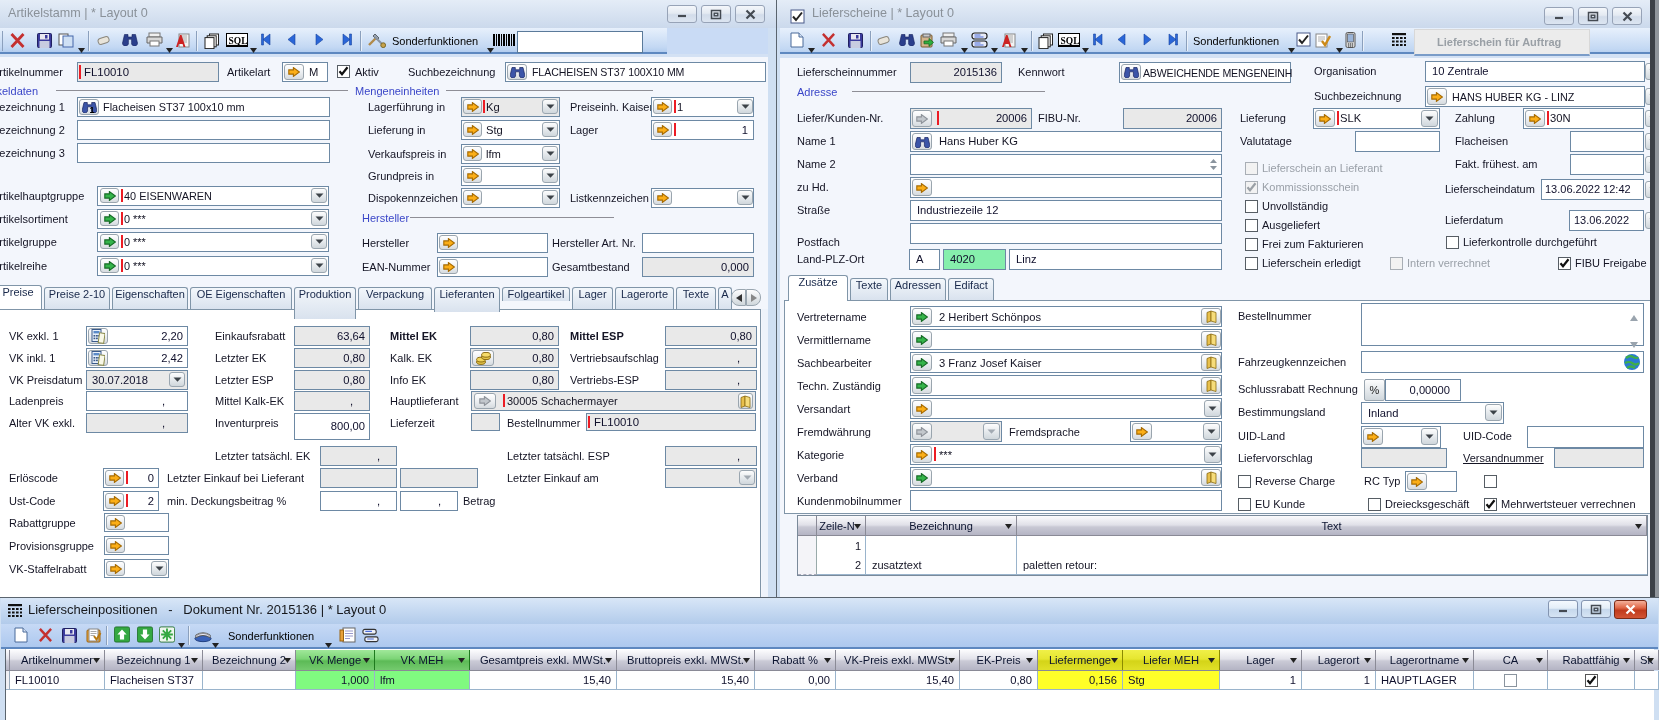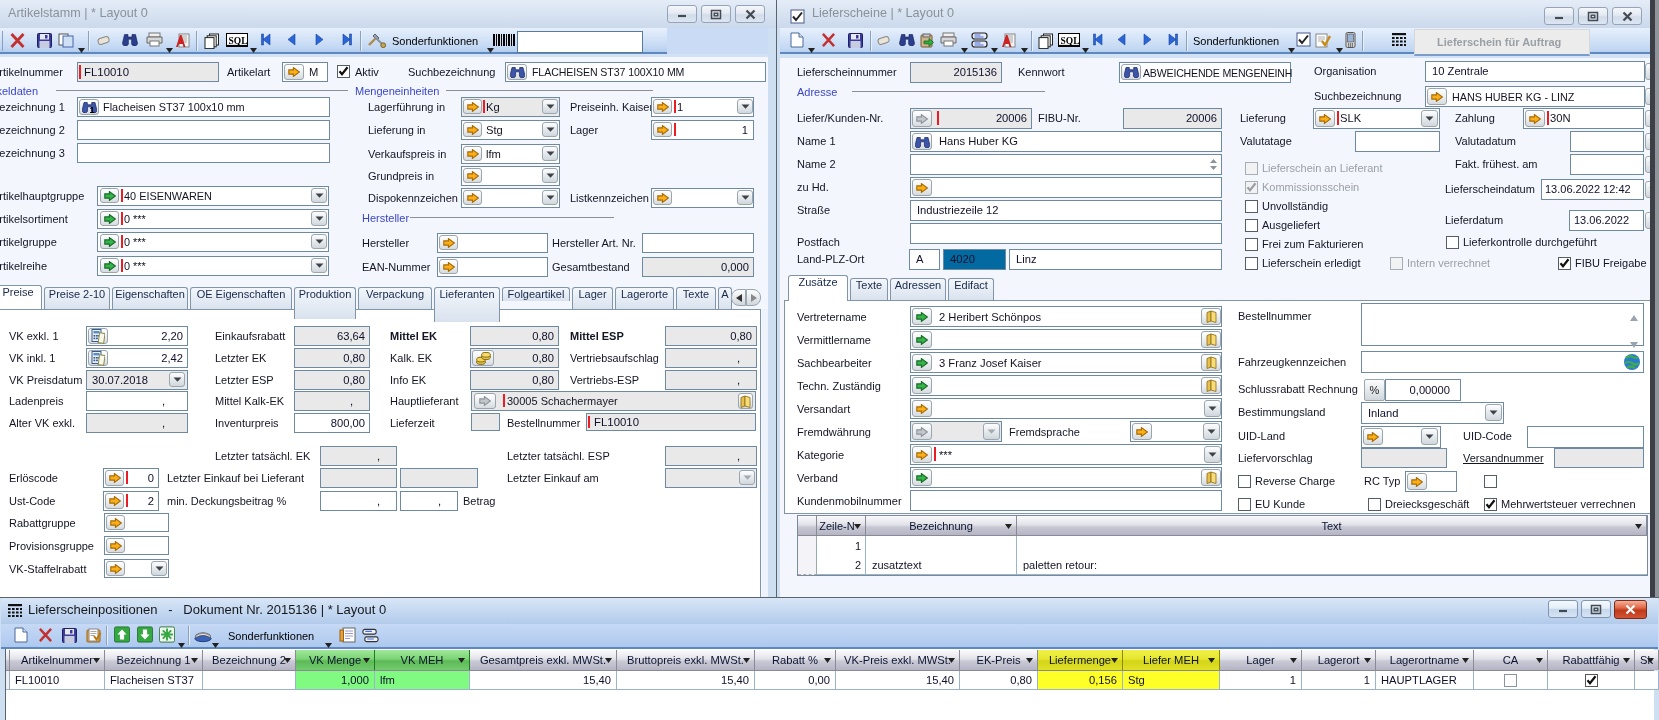--- a/index.html
+++ b/index.html
@@ -378,21 +378,21 @@
 <div class="T" style="left:552px;top:261px;">Gesamtbestand</div>
 <div class="F" style="left:642px;top:257px;width:112px;height:20px;background:#e9e9e9;justify-content:flex-end;font-size:11.2px;color:#10102c;">
     <span style="padding:0 4px;white-space:nowrap">0,000</span>
   </div>
 <div class="tb a" style="left:-6px;top:285px;width:48px;height:24px">Preise</div>
 <div class="tb" style="left:44px;top:287px;width:66px;height:22px">Preise 2-10</div>
 <div class="tb" style="left:112px;top:287px;width:76px;height:22px">Eigenschaften</div>
 <div class="tb" style="left:190px;top:287px;width:102px;height:22px">OE Eigenschaften</div>
 <div class="tb" style="left:294px;top:287px;width:62px;height:32px">Produktion</div>
 <div class="tb" style="left:358px;top:287px;width:74px;height:22px">Verpackung</div>
-<div class="tb" style="left:434px;top:287px;width:66px;height:35px">Lieferanten</div>
+<div class="tb" style="left:434px;top:287px;width:66px;height:25px">Lieferanten</div>
 <div class="tb" style="left:502px;top:287px;width:68px;height:14px">Folgeartikel</div>
 <div class="tb" style="left:572px;top:287px;width:41px;height:22px">Lager</div>
 <div class="tb" style="left:615px;top:287px;width:59px;height:22px">Lagerorte</div>
 <div class="tb" style="left:676px;top:287px;width:40px;height:22px">Texte</div>
 <div class="tb" style="left:718px;top:287px;width:14px;height:22px">A</div>
 <div class="db" style="left:731px;top:289px;width:15px;height:17px;border-radius:8px 0 0 8px;z-index:5">
     <svg width="6" height="8" viewBox="0 0 6 8">
       <path d="M6 0 L0 4 L6 8z" fill="#333"></path>
     </svg>
   </div>
@@ -466,21 +466,21 @@
   </div>
 <div class="T" style="left:215px;top:374px;">Letzter ESP</div>
 <div class="F" style="left:294px;top:370px;width:76px;height:20px;background:#e9e9e9;justify-content:flex-end;font-size:11.2px;color:#10102c;">
     <span style="padding:0 4px;white-space:nowrap">0,80</span>
   </div>
 <div class="T" style="left:215px;top:395px;">Mittel Kalk-EK</div>
 <div class="F" style="left:294px;top:391px;width:76px;height:20px;background:#e9e9e9;justify-content:flex-end;font-size:11.2px;color:#10102c;">
     <span style="padding:0 16px;white-space:nowrap">,</span>
   </div>
 <div class="T" style="left:215px;top:417px;">Inventurpreis</div>
-<div class="F" style="left:294px;top:413px;width:76px;height:20px;background:#fff;justify-content:flex-end;font-size:11.2px;color:#10102c;">
+<div class="F" style="left:294px;top:413px;width:76px;height:27px;background:#fff;justify-content:flex-end;font-size:11.2px;color:#10102c;">
     <span style="padding:0 4px;white-space:nowrap">800,00</span>
   </div>
 <div class="T" style="left:390px;top:330px;font-weight:bold">Mittel EK</div>
 <div class="F" style="left:470px;top:326px;width:89px;height:20px;background:#e9e9e9;justify-content:flex-end;font-size:11.2px;color:#10102c;">
     <span style="padding:0 4px;white-space:nowrap">0,80</span>
   </div>
 <div class="T" style="left:390px;top:352px;">Kalk. EK</div>
 <div class="F" style="left:470px;top:348px;width:89px;height:20px;background:#e9e9e9;justify-content:flex-end;font-size:11.2px;color:#10102c;">
     <span style="padding:0 4px;white-space:nowrap">0,80</span>
   </div>
@@ -876,21 +876,21 @@
 <div class="T" style="left:797px;top:135px;">Name 1</div>
 <div class="F" style="left:910px;top:131px;width:312px;height:21px;background:#fff;justify-content:flex-start;font-size:11.2px;color:#10102c;"></div>
 <div class="ab" style="left:912px;top:133px;width:20px;height:17px">
     <svg width="15" height="12" viewBox="0 0 15 12">
       <path d="M2 1.5 L5.3 1.5 L5.3 3.8 L9.7 3.8 L9.7 1.5 L13 1.5 L14.6 8.3 A2.7 2.7 0 1 1 9.4 8.9 L9.4 5.8 L5.6 5.8 L5.6 8.9 A2.7 2.7 0 1 1 0.4 8.3 Z" fill="#3c55a8" stroke="#17235e" stroke-width="0.7"></path>
     </svg>
   </div>
 <div class="T" style="left:939px;top:135px;font-size:11.2px">Hans Huber KG</div>
 <div class="T" style="left:1240px;top:135px;">Valutatage</div>
 <div class="F" style="left:1355px;top:131px;width:85px;height:21px;background:#fff;justify-content:flex-start;font-size:11.2px;color:#10102c;"></div>
-<div class="T" style="left:1455px;top:135px;">Valutadatum</div>
+<div class="T" style="left:1455px;top:135px;">Flacheisen</div>
 <div class="F" style="left:1570px;top:131px;width:74px;height:21px;background:#fff;justify-content:flex-start;font-size:11.2px;color:#10102c;"></div>
 <div class="db" style="left:1645px;top:133px;width:16px;height:17px">
     <svg width="9" height="5" viewBox="0 0 9 5">
       <path d="M0.5 0.5h8L4.5 4.8z" fill="#3c4248"></path>
     </svg>
   </div>
 <div class="T" style="left:797px;top:158px;">Name 2</div>
 <div class="F" style="left:910px;top:154px;width:312px;height:21px;background:#fff;justify-content:flex-start;font-size:11.2px;color:#10102c;"></div>
 <div style="position:absolute;left:1206px;top:156px;width:15px;height:17px;display:flex;flex-direction:column;align-items:center;justify-content:center;gap:3px">
     <svg width="7" height="4" viewBox="0 0 7 4">
@@ -951,21 +951,21 @@
     </svg>
   </div>
 <div style="position:absolute;left:1245px;top:238px;width:13px;height:13px;background:#fff;border:1px solid #565d64;display:flex;align-items:center;justify-content:center"></div>
 <div class="T" style="left:1262px;top:238px;">Frei zum Fakturieren</div>
 <div style="position:absolute;left:1446px;top:236px;width:13px;height:13px;background:#fff;border:1px solid #565d64;display:flex;align-items:center;justify-content:center"></div>
 <div class="T" style="left:1463px;top:236px;">Lieferkontrolle durchgeführt</div>
 <div class="T" style="left:797px;top:253px;">Land-PLZ-Ort</div>
 <div class="F" style="left:909px;top:249px;width:31px;height:21px;background:#fff;justify-content:flex-start;font-size:11.2px;color:#10102c;">
     <span style="padding:0 6px;white-space:nowrap">A</span>
   </div>
-<div class="F" style="left:943px;top:249px;width:63px;height:21px;background:#0369a1;justify-content:flex-start;font-size:11.2px;color:#10102c;text-align:right;">
+<div class="F" style="left:943px;top:249px;width:63px;height:21px;background:#86efac;justify-content:flex-start;font-size:11.2px;color:#10102c;text-align:right;">
     <span style="padding:0 6px;white-space:nowrap">4020</span>
   </div>
 <div class="F" style="left:1009px;top:249px;width:213px;height:21px;background:#fff;justify-content:flex-start;font-size:11.2px;color:#10102c;">
     <span style="padding:0 6px;white-space:nowrap">Linz</span>
   </div>
 <div style="position:absolute;left:1245px;top:257px;width:13px;height:13px;background:#fff;border:1px solid #565d64;display:flex;align-items:center;justify-content:center"></div>
 <div class="T" style="left:1262px;top:257px;">Lieferschein erledigt</div>
 <div style="position:absolute;left:1390px;top:257px;width:13px;height:13px;background:#f2f2f2;border:1px solid #a8aeb5;display:flex;align-items:center;justify-content:center"></div>
 <div class="T" style="left:1407px;top:257px;color:#9aa0a8">Intern verrechnet</div>
 <div style="position:absolute;left:1558px;top:257px;width:13px;height:13px;background:#fff;border:1px solid #565d64;display:flex;align-items:center;justify-content:center">

